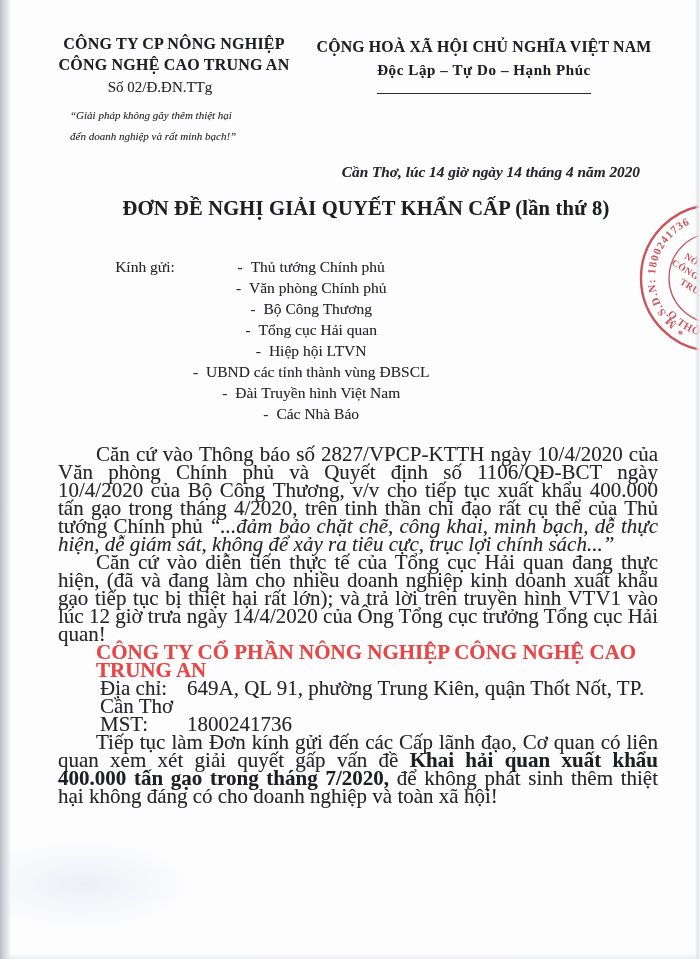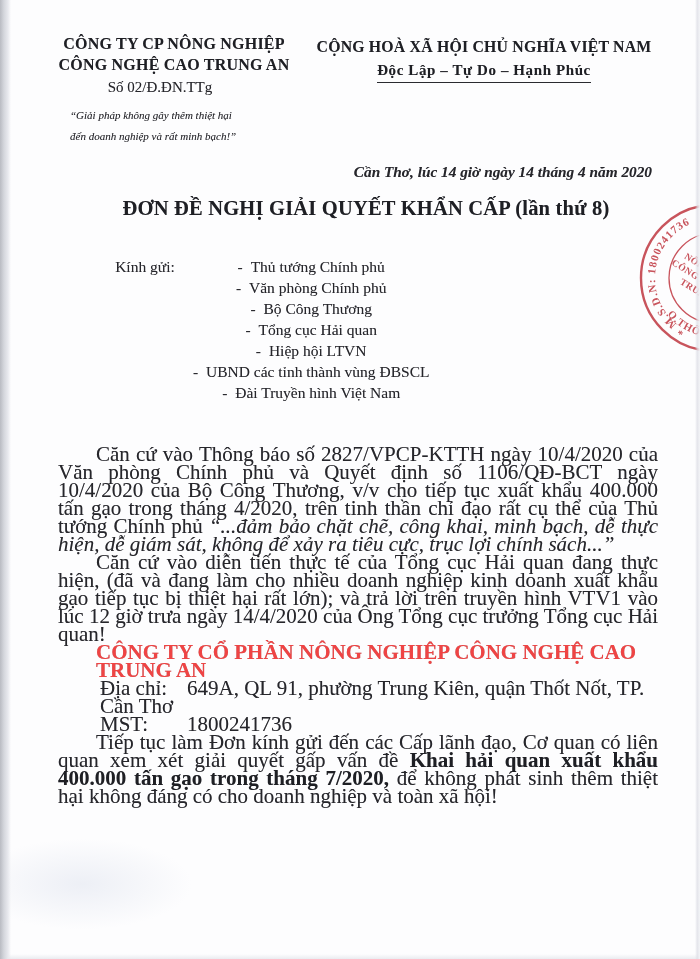--- a/index.html
+++ b/index.html
@@ -23,23 +23,23 @@
     background:radial-gradient(ellipse at 40% 50%,rgba(226,230,240,0.6),rgba(226,230,240,0) 70%);}
 
   
   .hdr-left{position:absolute;left:50px;top:33px;width:248px;text-align:center;}
   .hdr-left .l1,.hdr-left .l2{font-weight:bold;font-size:16px;line-height:21px;letter-spacing:0.2px;color:#1e1f24;}
   .doc-number{font-size:15px;line-height:22px;margin-top:1px;transform:translateX(-14px);}
   .motto{margin-top:7px;text-align:left;margin-left:20px;font-style:italic;font-size:11px;line-height:21px;}
   .hdr-right{position:absolute;left:308px;top:36px;width:352px;text-align:center;}
   .hdr-right .l1{font-weight:bold;font-size:15.8px;line-height:22px;letter-spacing:0.2px;color:#1e1f24;}
   .hdr-right .l2{font-weight:bold;font-size:15px;line-height:22px;letter-spacing:0.6px;display:inline-block;
-    border-bottom:1.6px solid #2a2b30;padding-bottom:1px;margin-top:1px;color:#1e1f24;}
+    border-bottom:1.6px solid #2a2b30;padding-bottom:12px;margin-top:1px;color:#1e1f24;}
 
-  .dateline{position:absolute;top:163px;left:0;right:48px;text-align:right;
+  .dateline{position:absolute;top:163px;left:0;right:60px;text-align:right;
     font-style:italic;font-weight:bold;font-size:15.3px;}
   .doc-title{position:absolute;top:197px;left:58px;right:42px;text-align:center;padding-left:16px;
     font-weight:bold;font-size:20.5px;letter-spacing:0.2px;color:#1e1f24;}
 
   
   .recipients{position:absolute;top:256px;left:105px;display:flex;font-size:15.5px;line-height:21px;text-align:center;}
   .recipients .label{width:80px;}
   .recipients .row .dash{display:inline-block;width:21px;}
 
   
@@ -93,20 +93,21 @@
   <div class="recipients ink">
     <div class="label">Kính gửi:</div>
     <div class="list">
       <div class="row"><span class="dash">-</span><span>Thủ tướng Chính phủ</span></div>
       <div class="row"><span class="dash">-</span><span>Văn phòng Chính phủ</span></div>
       <div class="row"><span class="dash">-</span><span>Bộ Công Thương</span></div>
       <div class="row"><span class="dash">-</span><span>Tổng cục Hải quan</span></div>
       <div class="row"><span class="dash">-</span><span>Hiệp hội LTVN</span></div>
       <div class="row"><span class="dash">-</span><span>UBND các tỉnh thành vùng ĐBSCL</span></div>
       <div class="row"><span class="dash">-</span><span>Đài Truyền hình Việt Nam</span></div>
+      <div class="row"><span class="dash">-</span><span>Các Nhà Báo</span></div>
     </div>
   </div>
 
   <div class="body ink">
     <p><span>Căn cứ vào Thông báo số 2827/VPCP-KTTH ngày 10/4/2020 của Văn phòng Chính phủ và Quyết định số 1106/QĐ-BCT ngày 10/4/2020 của Bộ Công Thương, v/v cho tiếp tục xuất khẩu 400.000 tấn gạo trong tháng 4/2020, trên tinh thần chỉ đạo rất cụ thể của Thủ tướng Chính phủ </span><span class="quote">“...đảm bảo chặt chẽ, công khai, minh bạch, dễ thực hiện, dễ giám sát, không để xảy ra tiêu cực, trục lợi chính sách...”</span></p>
     <p>Căn cứ vào diễn tiến thực tế của Tổng cục Hải quan đang thực hiện, (đã và đang làm cho nhiều doanh nghiệp kinh doanh xuất khẩu gạo tiếp tục bị thiệt hại rất lớn); và trả lời trên truyền hình VTV1 vào lúc 12 giờ trưa ngày 14/4/2020 của Ông Tổng cục trưởng Tổng cục Hải quan!</p>
 
     <div class="company-name">CÔNG TY CỔ PHẦN NÔNG NGHIỆP CÔNG NGHỆ CAO TRUNG AN</div>
     <div class="info-row">
       <span class="ilabel">Địa chỉ:</span><span>649A, QL 91, phường Trung Kiên, quận Thốt Nốt, TP. Cần Thơ</span>

